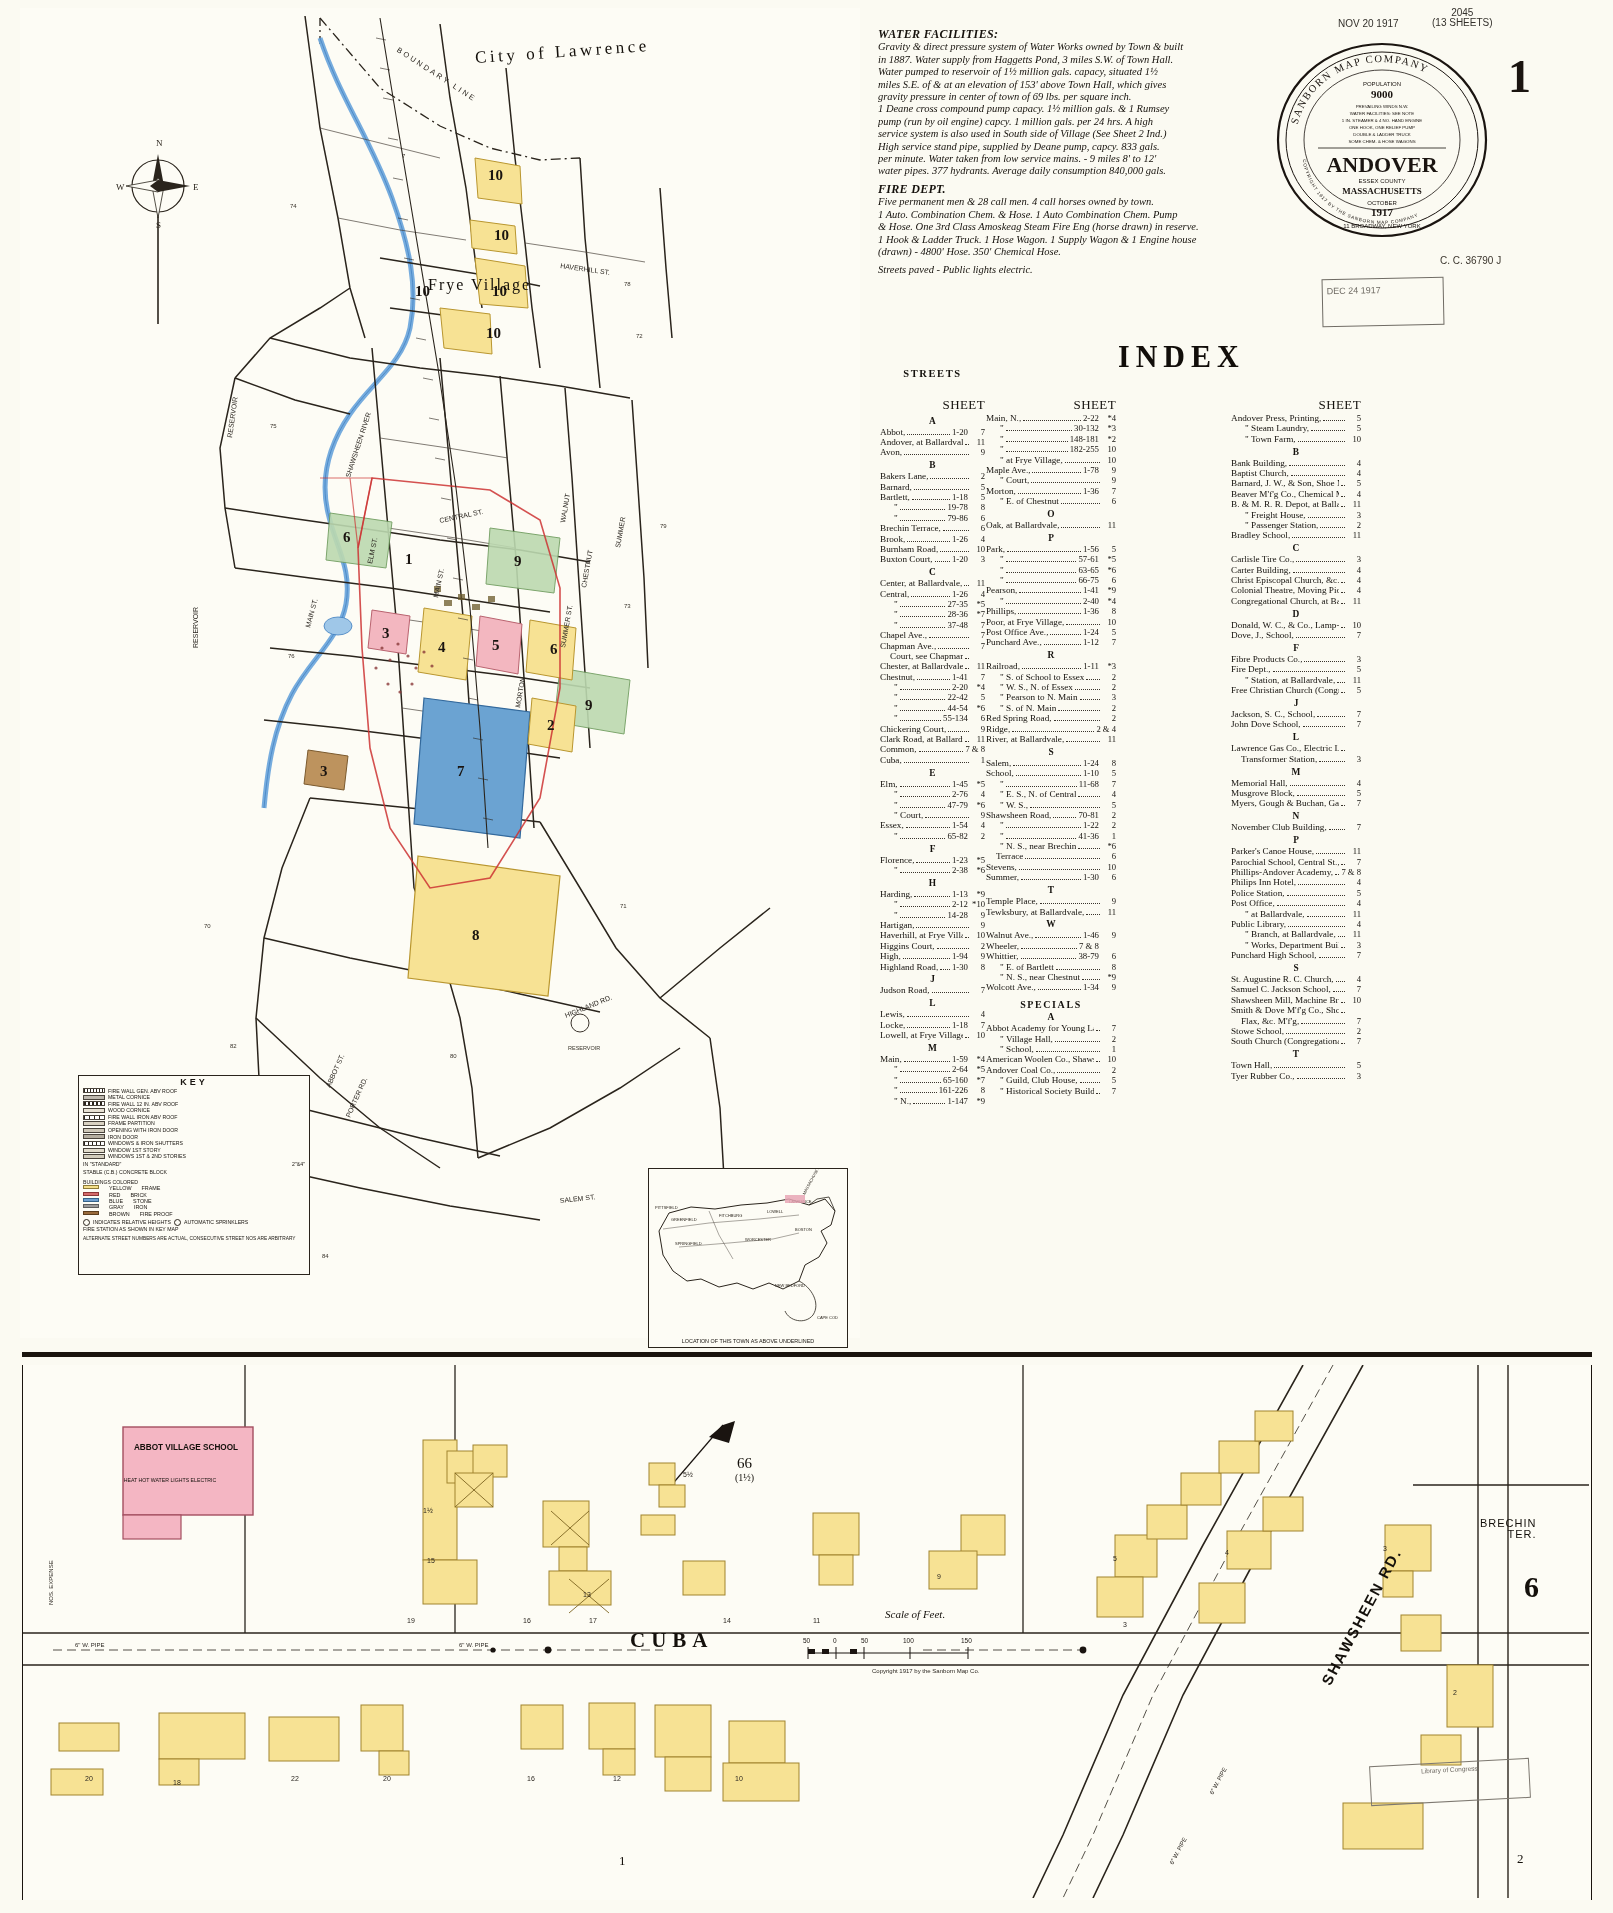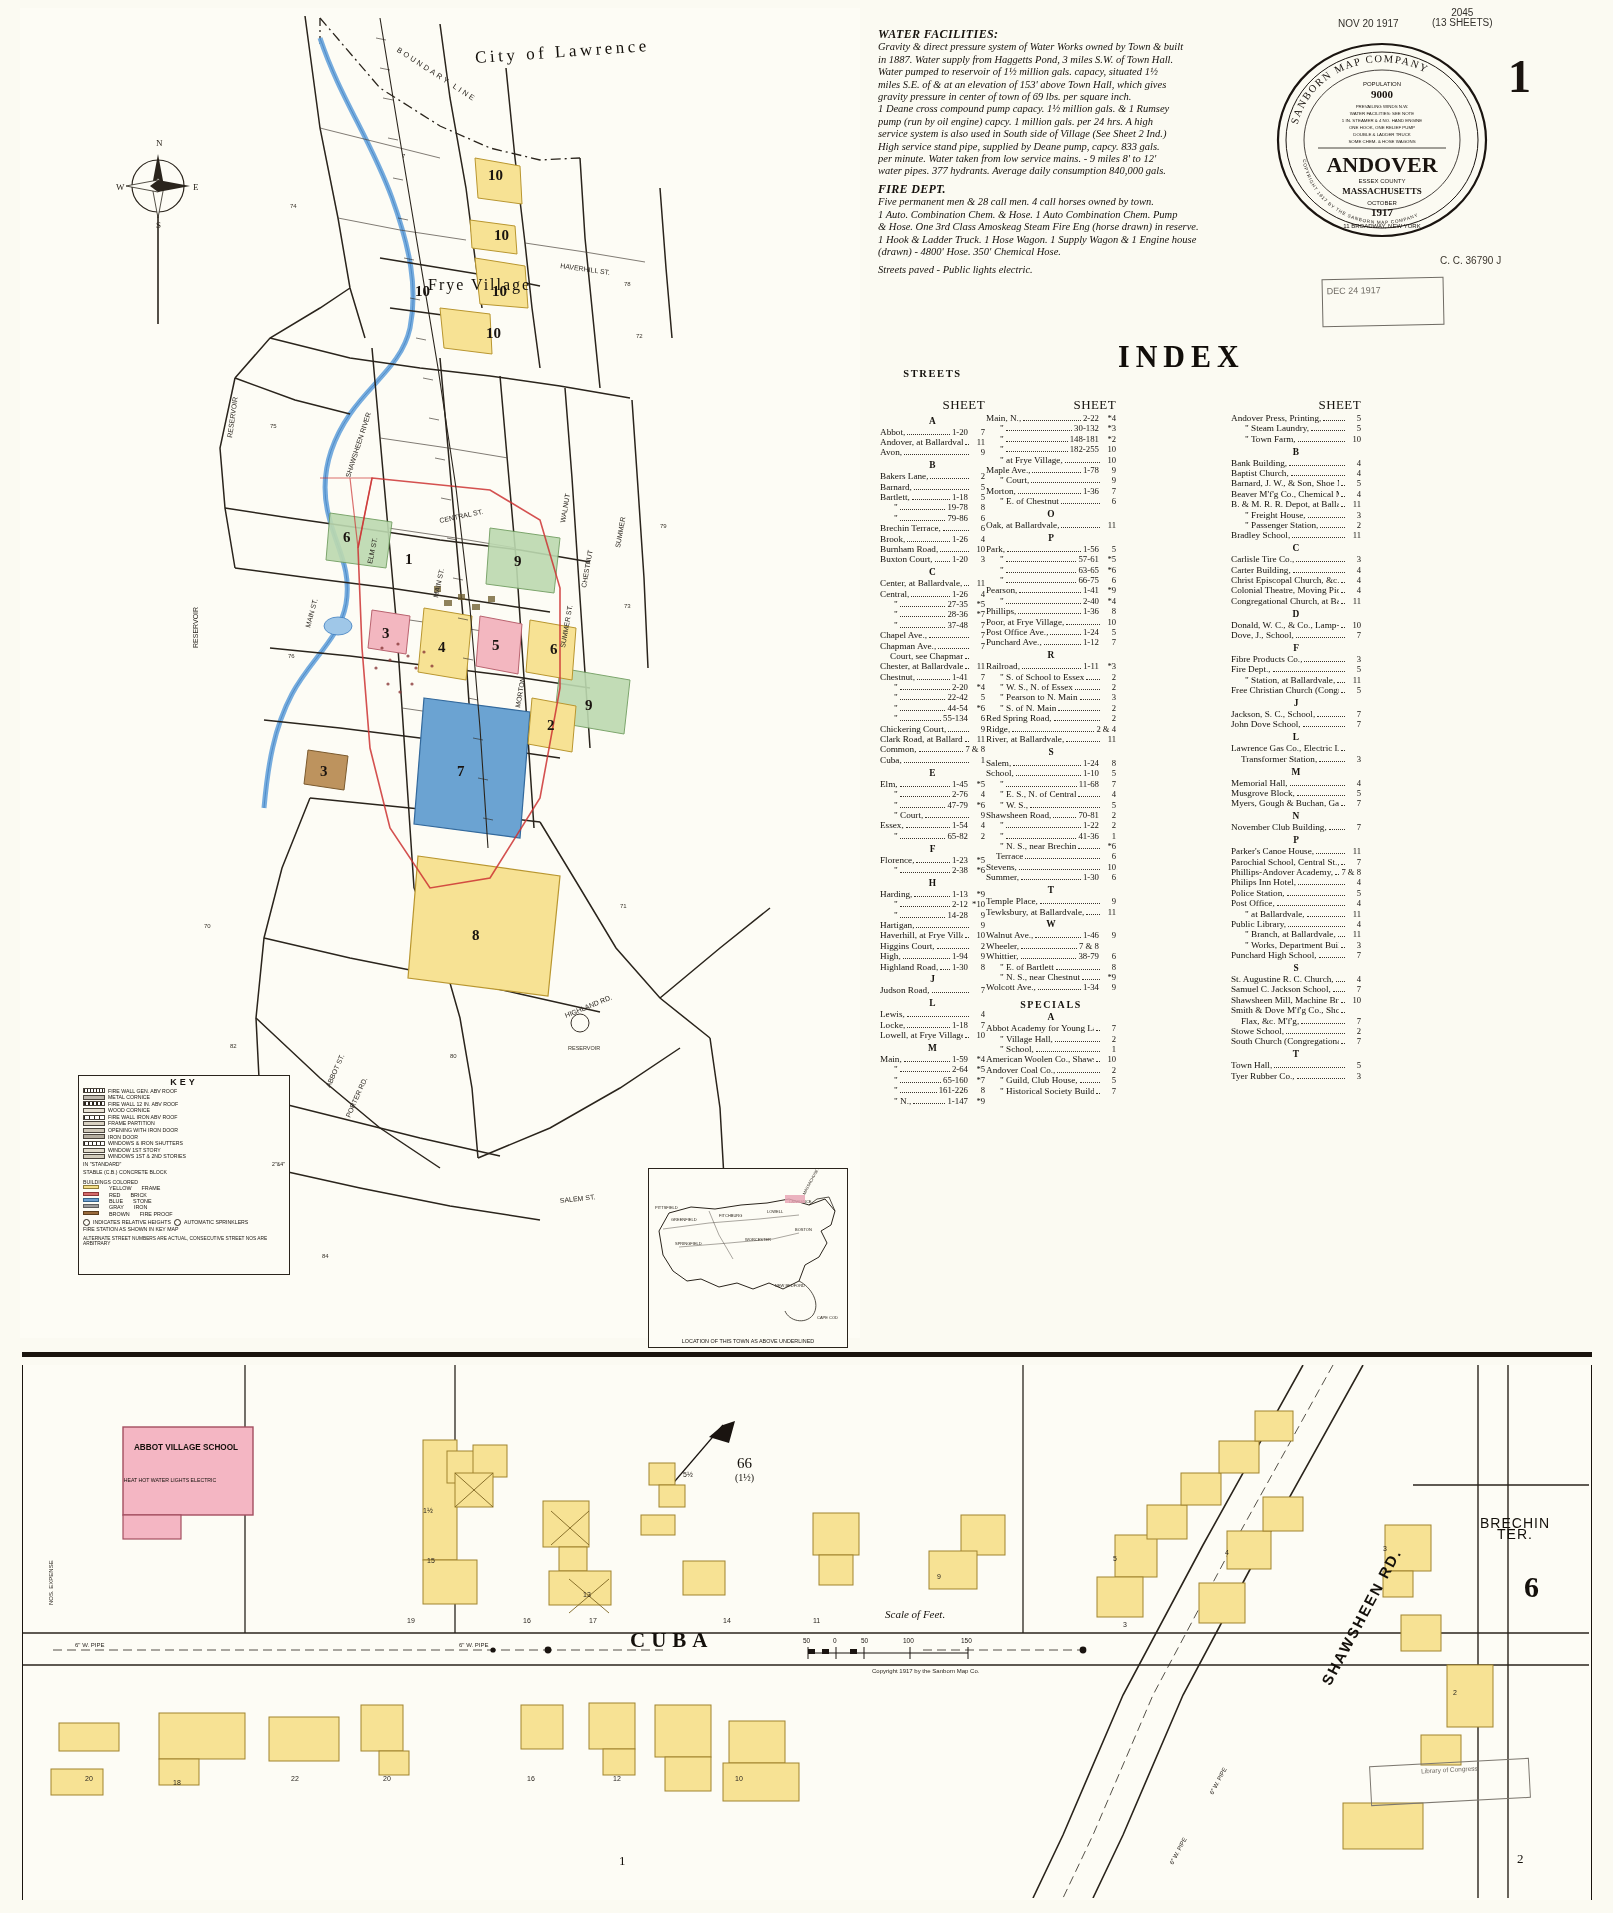--- a/index.html
+++ b/index.html
@@ -106,21 +106,21 @@
   .row .rng { font-size:8.8px; text-align:right; padding-right:3px;}
   .ditto { padding-left:14px; }
   .indent { padding-left: 10px; }
   .specials-head {
     font-weight:bold; font-size:10px; letter-spacing:1.6px; text-align:center;
     margin-top:6px;
   }
 
   
   .key-box {
-    position:absolute; left: 78px; top: 1075px; width: 212px; height: 200px;
+    position:absolute; left: 78px; top: 1075px; width: 232px; height: 200px;
     border: 1.2px solid #2a241c; background:#fdfcf5;
     font-family:"Liberation Sans", sans-serif; font-size:5.2px; color:#18140f;
     padding: 3px 4px; line-height:6.4px;
   }
   .key-title { text-align:center; font-size:9px; font-weight:bold; letter-spacing:3px; margin-bottom:2px;}
   .key-row { display:flex; align-items:center; gap:3px; height:6.6px; }
   .key-swatch { width:22px; height:5px; border:0.6px solid #4a443c; flex:none;}
   .key-colors { margin-top:3px; }
   .key-color-row { display:flex; gap:10px; font-size:5.4px; }
 
@@ -157,22 +157,22 @@
     font-family:"Liberation Serif", serif; font-size:30px; font-weight:bold; color:#14100b;
   }
   .shawsheen-label {
     position:absolute; left:1318px; top:1680px;
     font-family:"Liberation Sans", sans-serif; font-size:15px; letter-spacing:2px;
     color:#14100b; transform: rotate(-62deg); transform-origin: left top;
     font-weight:bold;
   }
   .brechin-label {
     position:absolute; left:1480px; top:1518px;
-    font-family:"Liberation Sans", sans-serif; font-size:14px; letter-spacing:1px; color:#14100b;
-    line-height:11px; text-align:center;
+    font-family:"Liberation Sans", sans-serif; font-size:11px; letter-spacing:1px; color:#14100b;
+    line-height:11px; text-align:right;
   }
   .abbot-school-label {
     position:absolute; left:112px; top:1442px; width:110px;
     font-family:"Liberation Sans", sans-serif; font-size:8.2px; color:#14100b;
     text-align:center; line-height:10px; font-weight:bold;
   }
   .abbot-school-sub {
     position:absolute; left:104px; top:1476px; width:126px;
     font-family:"Liberation Sans", sans-serif; font-size:5.2px; color:#14100b;
     text-align:center; line-height:6.4px;

